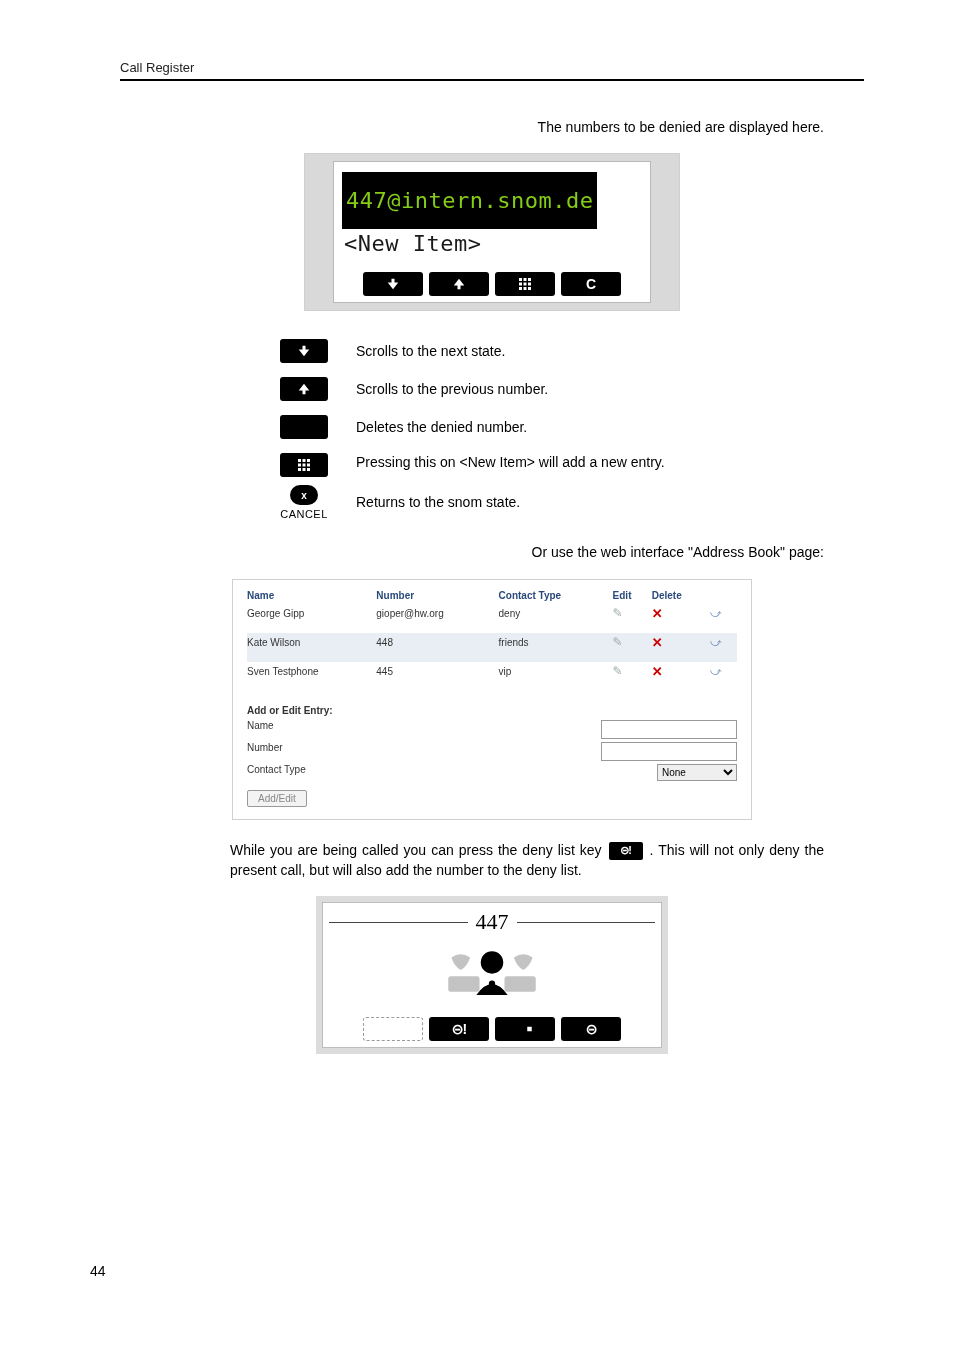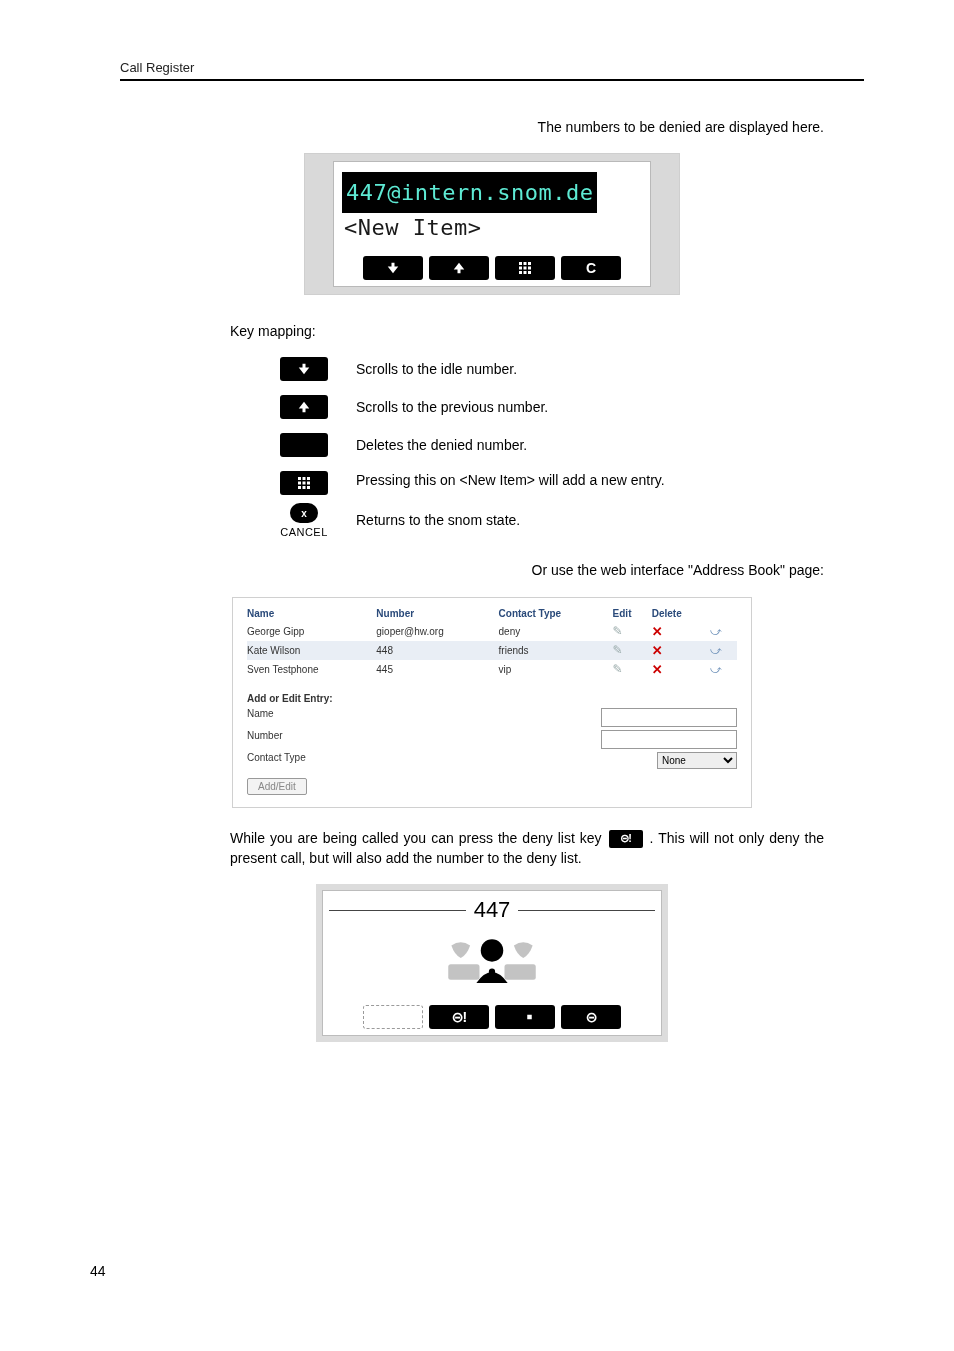--- a/index.html
+++ b/index.html
@@ -55,23 +55,23 @@
   }
   .lcd-line {
     font-family: "Lucida Console", Monaco, monospace;
     font-size: 22px;
     letter-spacing: 0.5px;
     color: #1a1a1a;
     padding: 0 2px;
   }
   .lcd-line.inverse {
     background: #000;
-    color: #5eead4;
+    color: #84cc16;
     display: inline-block;
-    padding: 8px 4px;
+    padding: 16px 4px;
   }
   .lcd-ghost-person {
     text-align: center;
     margin: 8px 0 2px 0;
   }
   .person-svg { width: 100px; height: 60px; }
 
   .lcd-softkeys {
     display: flex;
     justify-content: center;
@@ -178,21 +178,21 @@
   .ab-table { width: 100%; border-collapse: collapse; }
   .ab-table th {
     text-align: left;
     color: #2a4a7a;
     font-weight: bold;
     padding: 0 4px 3px 0;
     font-size: 10px;
   }
   .ab-table th.center, .ab-table td.center { }
   .ab-table tr.alt { background: #e9eef5; }
-  .ab-table td { padding: 2px 4px 2px 0; }
+  .ab-table td { padding: 2px 4px 12px 0; }
   .ab-x {
     color: #c00;
     font-weight: bold;
     font-size: 13px;
   }
   .ab-arrow {
     color: #6b8fb8;
     font-size: 11px;
   }
   .ab-edit-icon {
@@ -265,21 +265,21 @@
     background: #fff;
     border: 1px solid #bcbcbc;
     padding: 6px 6px 6px 6px;
     position: relative;
   }
   .call-num-row {
     display: flex;
     align-items: center;
     justify-content: center;
     gap: 8px;
-    font-family: Liberation Sans, sans-serif;
+    font-family: Liberation Serif, serif;
     font-size: 22px;
   }
   .call-dash { flex: 1; border-top: 1px solid #444; }
   .lcd2-keys {
     display: flex; justify-content: center; gap: 6px; margin-top: 10px;
   }
 </style>
 </head>
 <body>
 
@@ -321,30 +321,29 @@
               <rect x="16" y="16" width="4" height="4" fill="#fff"></rect>
           </svg>
         </div>
         <div class="softkey wide-key">
           <span class="c-letter">C</span>
         </div>
       </div>
     </div>
   </div>
 
-  <div class="keymap-heading">Key mapping:</div>
 
   <div class="keymap">
     <div class="km-row">
       <div class="km-icon">
         <svg viewBox="0 0 24 24">
             <path d="M12 19 L5 10 H10 V5 H14 V10 H19 Z" fill="#fff"></path>
           </svg>
       </div>
-      <div class="km-desc">Scrolls to the idle number.</div>
+      <div class="km-desc">Scrolls to the next state.</div>
     </div>
     <div class="km-row">
       <div class="km-icon">
         <svg viewBox="0 0 24 24">
             <path d="M12 5 L19 14 H14 V19 H10 V14 H5 Z" fill="#fff"></path>
           </svg>
       </div>
       <div class="km-desc">Scrolls to the previous number.</div>
     </div>
     <div class="km-row">

